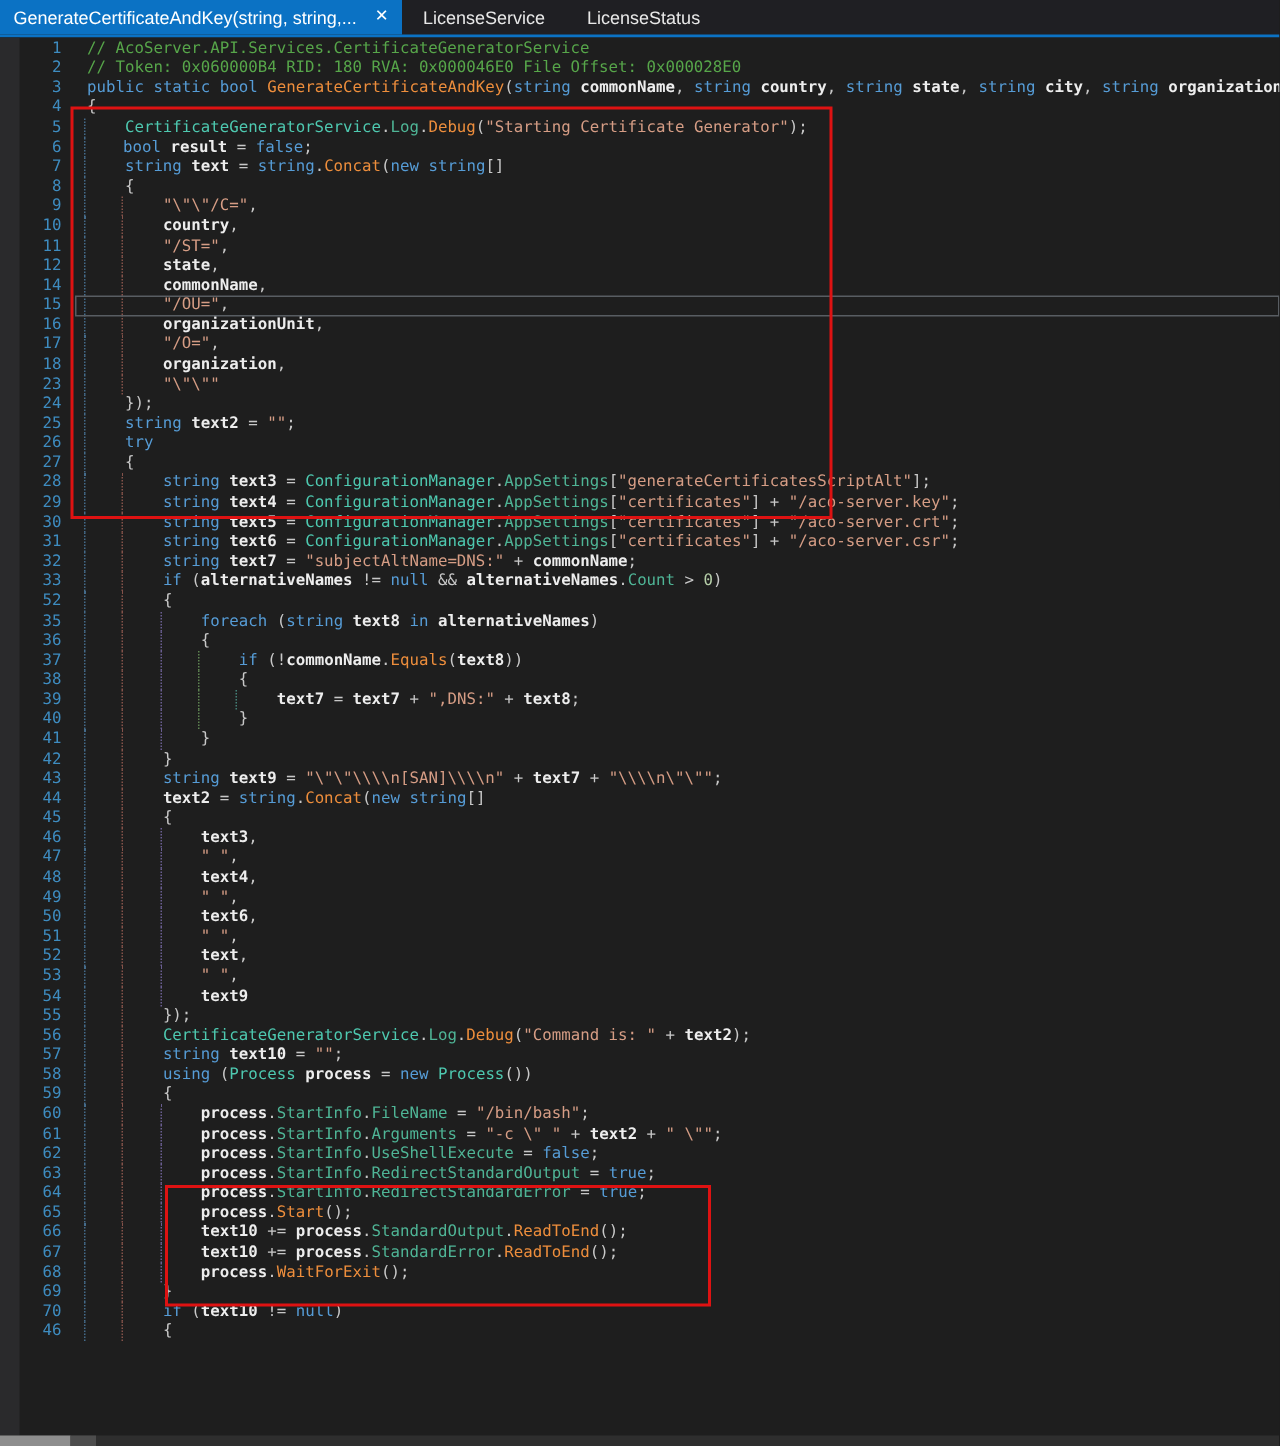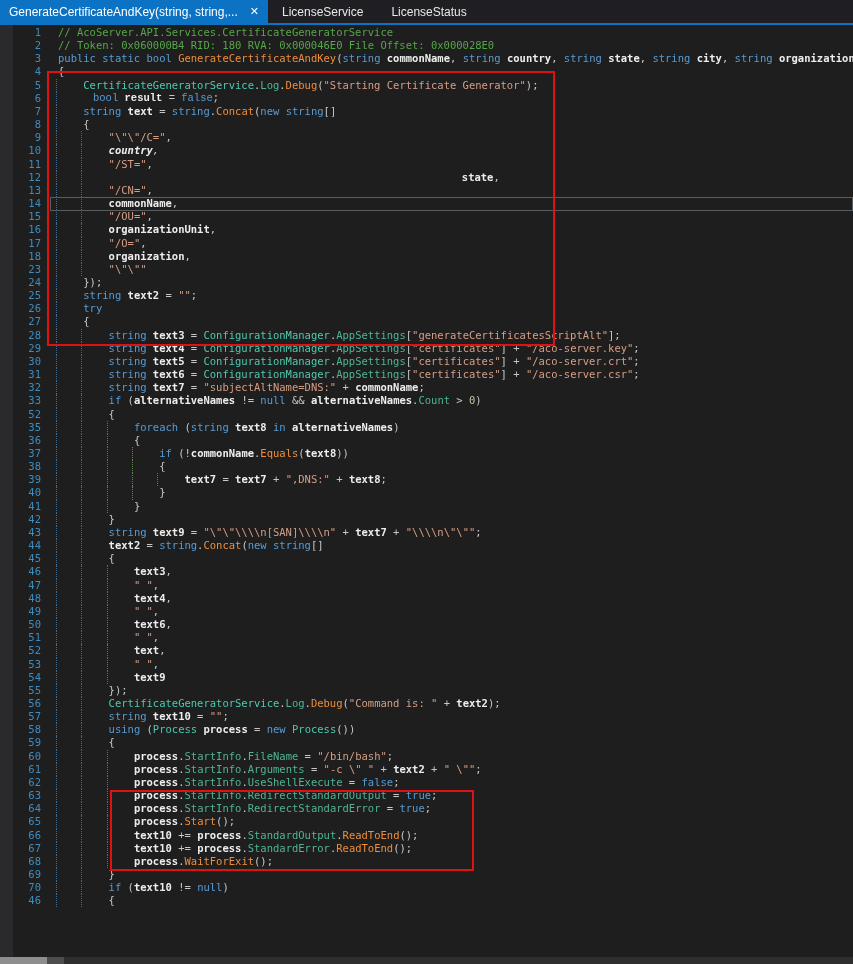--- a/index.html
+++ b/index.html
@@ -52,28 +52,27 @@
   </div>
 
   <div class="editor">
     <div class="glyph-margin"></div>
     <div class="lines">
         <div class="line"><span class="ln">1</span><span class="code" style="padding-left: 8px;"><span class="tk-c">// AcoServer.API.Services.CertificateGeneratorService</span></span></div>
         <div class="line"><span class="ln">2</span><span class="code" style="padding-left: 8px;"><span class="tk-c">// Token: 0x060000B4 RID: 180 RVA: 0x000046E0 File Offset: 0x000028E0</span></span></div>
         <div class="line"><span class="ln">3</span><span class="code" style="padding-left: 8px;"><span class="tk-k">public</span><span class="tk-d"> </span><span class="tk-k">static</span><span class="tk-d"> </span><span class="tk-k">bool</span><span class="tk-d"> </span><span class="tk-m">GenerateCertificateAndKey</span><span class="tk-o">(</span><span class="tk-k">string</span><span class="tk-d"> </span><span class="tk-v">commonName</span><span class="tk-o">, </span><span class="tk-k">string</span><span class="tk-d"> </span><span class="tk-v">country</span><span class="tk-o">, </span><span class="tk-k">string</span><span class="tk-d"> </span><span class="tk-v">state</span><span class="tk-o">, </span><span class="tk-k">string</span><span class="tk-d"> </span><span class="tk-v">city</span><span class="tk-o">, </span><span class="tk-k">string</span><span class="tk-d"> </span><span class="tk-v">organization</span></span></div>
         <div class="line"><span class="ln">4</span><span class="code" style="padding-left: 8px;"><span class="tk-o">{</span></span></div>
         <div class="line"><span class="ln">5</span><span class="code" style="padding-left: 33.3px;"><i class="guide" style="left: 6px; border-left-color: rgb(78, 127, 165);"></i><span class="tk-t">CertificateGeneratorService</span><span class="tk-o">.</span><span class="tk-p">Log</span><span class="tk-o">.</span><span class="tk-m">Debug</span><span class="tk-o">(</span><span class="tk-s">"Starting Certificate Generator"</span><span class="tk-o">);</span></span></div>
-        <div class="line"><span class="ln">6</span><span class="code" style="padding-left: 43px; font-family: Liberation Mono, monospace;"><i class="guide" style="left: 6px; border-left-color: rgb(78, 127, 165);"></i><span class="tk-k">bool</span><span class="tk-d"> </span><span class="tk-v">result</span><span class="tk-o"> = </span><span class="tk-k">false</span><span class="tk-o">;</span></span></div>
+        <div class="line"><span class="ln">6</span><span class="code" style="padding-left: 32px;"><i class="guide" style="left: 6px; border-left-color: rgb(78, 127, 165);"></i><span class="tk-k">bool</span><span class="tk-d"> </span><span class="tk-v">result</span><span class="tk-o"> = </span><span class="tk-k">false</span><span class="tk-o">;</span></span></div>
         <div class="line"><span class="ln">7</span><span class="code" style="padding-left: 33.3px;"><i class="guide" style="left: 6px; border-left-color: rgb(78, 127, 165);"></i><span class="tk-k">string</span><span class="tk-d"> </span><span class="tk-v">text</span><span class="tk-o"> = </span><span class="tk-k">string</span><span class="tk-o">.</span><span class="tk-m">Concat</span><span class="tk-o">(</span><span class="tk-k">new</span><span class="tk-d"> </span><span class="tk-k">string</span><span class="tk-o">[]</span></span></div>
         <div class="line"><span class="ln">8</span><span class="code" style="padding-left: 33.3px;"><i class="guide" style="left: 6px; border-left-color: rgb(78, 127, 165);"></i><span class="tk-o">{</span></span></div>
         <div class="line"><span class="ln">9</span><span class="code" style="padding-left: 58.6px;"><i class="guide" style="left: 6px; border-left-color: rgb(78, 127, 165);"></i><i class="guide" style="left: 31.3px; border-left-color: rgb(158, 96, 85);"></i><span class="tk-s">"\"\"/C="</span><span class="tk-o">,</span></span></div>
-        <div class="line"><span class="ln">10</span><span class="code" style="padding-left: 58.6px; font-style: italic;"><i class="guide" style="left: 6px; border-left-color: rgb(78, 127, 165);"></i><i class="guide" style="left: 31.3px; border-left-color: rgb(158, 96, 85);"></i><span class="tk-v">country</span><span class="tk-o">,</span></span></div>
+        <div class="line"><span class="ln">10</span><span class="code" style="padding-left: 58.6px;"><i class="guide" style="left: 6px; border-left-color: rgb(78, 127, 165);"></i><i class="guide" style="left: 31.3px; border-left-color: rgb(158, 96, 85);"></i><span class="tk-v">country</span><span class="tk-o">,</span></span></div>
         <div class="line"><span class="ln">11</span><span class="code" style="padding-left: 58.6px;"><i class="guide" style="left: 6px; border-left-color: rgb(78, 127, 165);"></i><i class="guide" style="left: 31.3px; border-left-color: rgb(158, 96, 85);"></i><span class="tk-s">"/ST="</span><span class="tk-o">,</span></span></div>
-        <div class="line"><span class="ln">12</span><span class="code" style="padding-left: 58.6px; text-align: center;"><i class="guide" style="left: 6px; border-left-color: rgb(78, 127, 165);"></i><i class="guide" style="left: 31.3px; border-left-color: rgb(158, 96, 85);"></i><span class="tk-v">state</span><span class="tk-o">,</span></span></div>
-        <div class="line"><span class="ln">13</span><span class="code" style="padding-left: 58.6px;"><i class="guide" style="left: 6px; border-left-color: rgb(78, 127, 165);"></i><i class="guide" style="left: 31.3px; border-left-color: rgb(158, 96, 85);"></i><span class="tk-s">"/CN="</span><span class="tk-o">,</span></span></div>
+        <div class="line"><span class="ln">12</span><span class="code" style="padding-left: 58.6px;"><i class="guide" style="left: 6px; border-left-color: rgb(78, 127, 165);"></i><i class="guide" style="left: 31.3px; border-left-color: rgb(158, 96, 85);"></i><span class="tk-v">state</span><span class="tk-o">,</span></span></div>
         <div class="line"><span class="ln">14</span><span class="code" style="padding-left: 58.6px;"><i class="guide" style="left: 6px; border-left-color: rgb(78, 127, 165);"></i><i class="guide" style="left: 31.3px; border-left-color: rgb(158, 96, 85);"></i><span class="tk-v">commonName</span><span class="tk-o">,</span></span></div>
         <div class="line"><span class="ln">15</span><span class="code" style="padding-left: 58.6px;"><i class="guide" style="left: 6px; border-left-color: rgb(78, 127, 165);"></i><i class="guide" style="left: 31.3px; border-left-color: rgb(158, 96, 85);"></i><span class="tk-s">"/OU="</span><span class="tk-o">,</span></span></div>
         <div class="line"><span class="ln">16</span><span class="code" style="padding-left: 58.6px;"><i class="guide" style="left: 6px; border-left-color: rgb(78, 127, 165);"></i><i class="guide" style="left: 31.3px; border-left-color: rgb(158, 96, 85);"></i><span class="tk-v">organizationUnit</span><span class="tk-o">,</span></span></div>
         <div class="line"><span class="ln">17</span><span class="code" style="padding-left: 58.6px;"><i class="guide" style="left: 6px; border-left-color: rgb(78, 127, 165);"></i><i class="guide" style="left: 31.3px; border-left-color: rgb(158, 96, 85);"></i><span class="tk-s">"/O="</span><span class="tk-o">,</span></span></div>
         <div class="line"><span class="ln">18</span><span class="code" style="padding-left: 58.6px;"><i class="guide" style="left: 6px; border-left-color: rgb(78, 127, 165);"></i><i class="guide" style="left: 31.3px; border-left-color: rgb(158, 96, 85);"></i><span class="tk-v">organization</span><span class="tk-o">,</span></span></div>
         <div class="line"><span class="ln">23</span><span class="code" style="padding-left: 58.6px;"><i class="guide" style="left: 6px; border-left-color: rgb(78, 127, 165);"></i><i class="guide" style="left: 31.3px; border-left-color: rgb(158, 96, 85);"></i><span class="tk-s">"\"\""</span></span></div>
         <div class="line"><span class="ln">24</span><span class="code" style="padding-left: 33.3px;"><i class="guide" style="left: 6px; border-left-color: rgb(78, 127, 165);"></i><span class="tk-o">});</span></span></div>
         <div class="line"><span class="ln">25</span><span class="code" style="padding-left: 33.3px;"><i class="guide" style="left: 6px; border-left-color: rgb(78, 127, 165);"></i><span class="tk-k">string</span><span class="tk-d"> </span><span class="tk-v">text2</span><span class="tk-o"> = </span><span class="tk-s">""</span><span class="tk-o">;</span></span></div>
         <div class="line"><span class="ln">26</span><span class="code" style="padding-left: 33.3px;"><i class="guide" style="left: 6px; border-left-color: rgb(78, 127, 165);"></i><span class="tk-k">try</span></span></div>
         <div class="line"><span class="ln">27</span><span class="code" style="padding-left: 33.3px;"><i class="guide" style="left: 6px; border-left-color: rgb(78, 127, 165);"></i><span class="tk-o">{</span></span></div>

